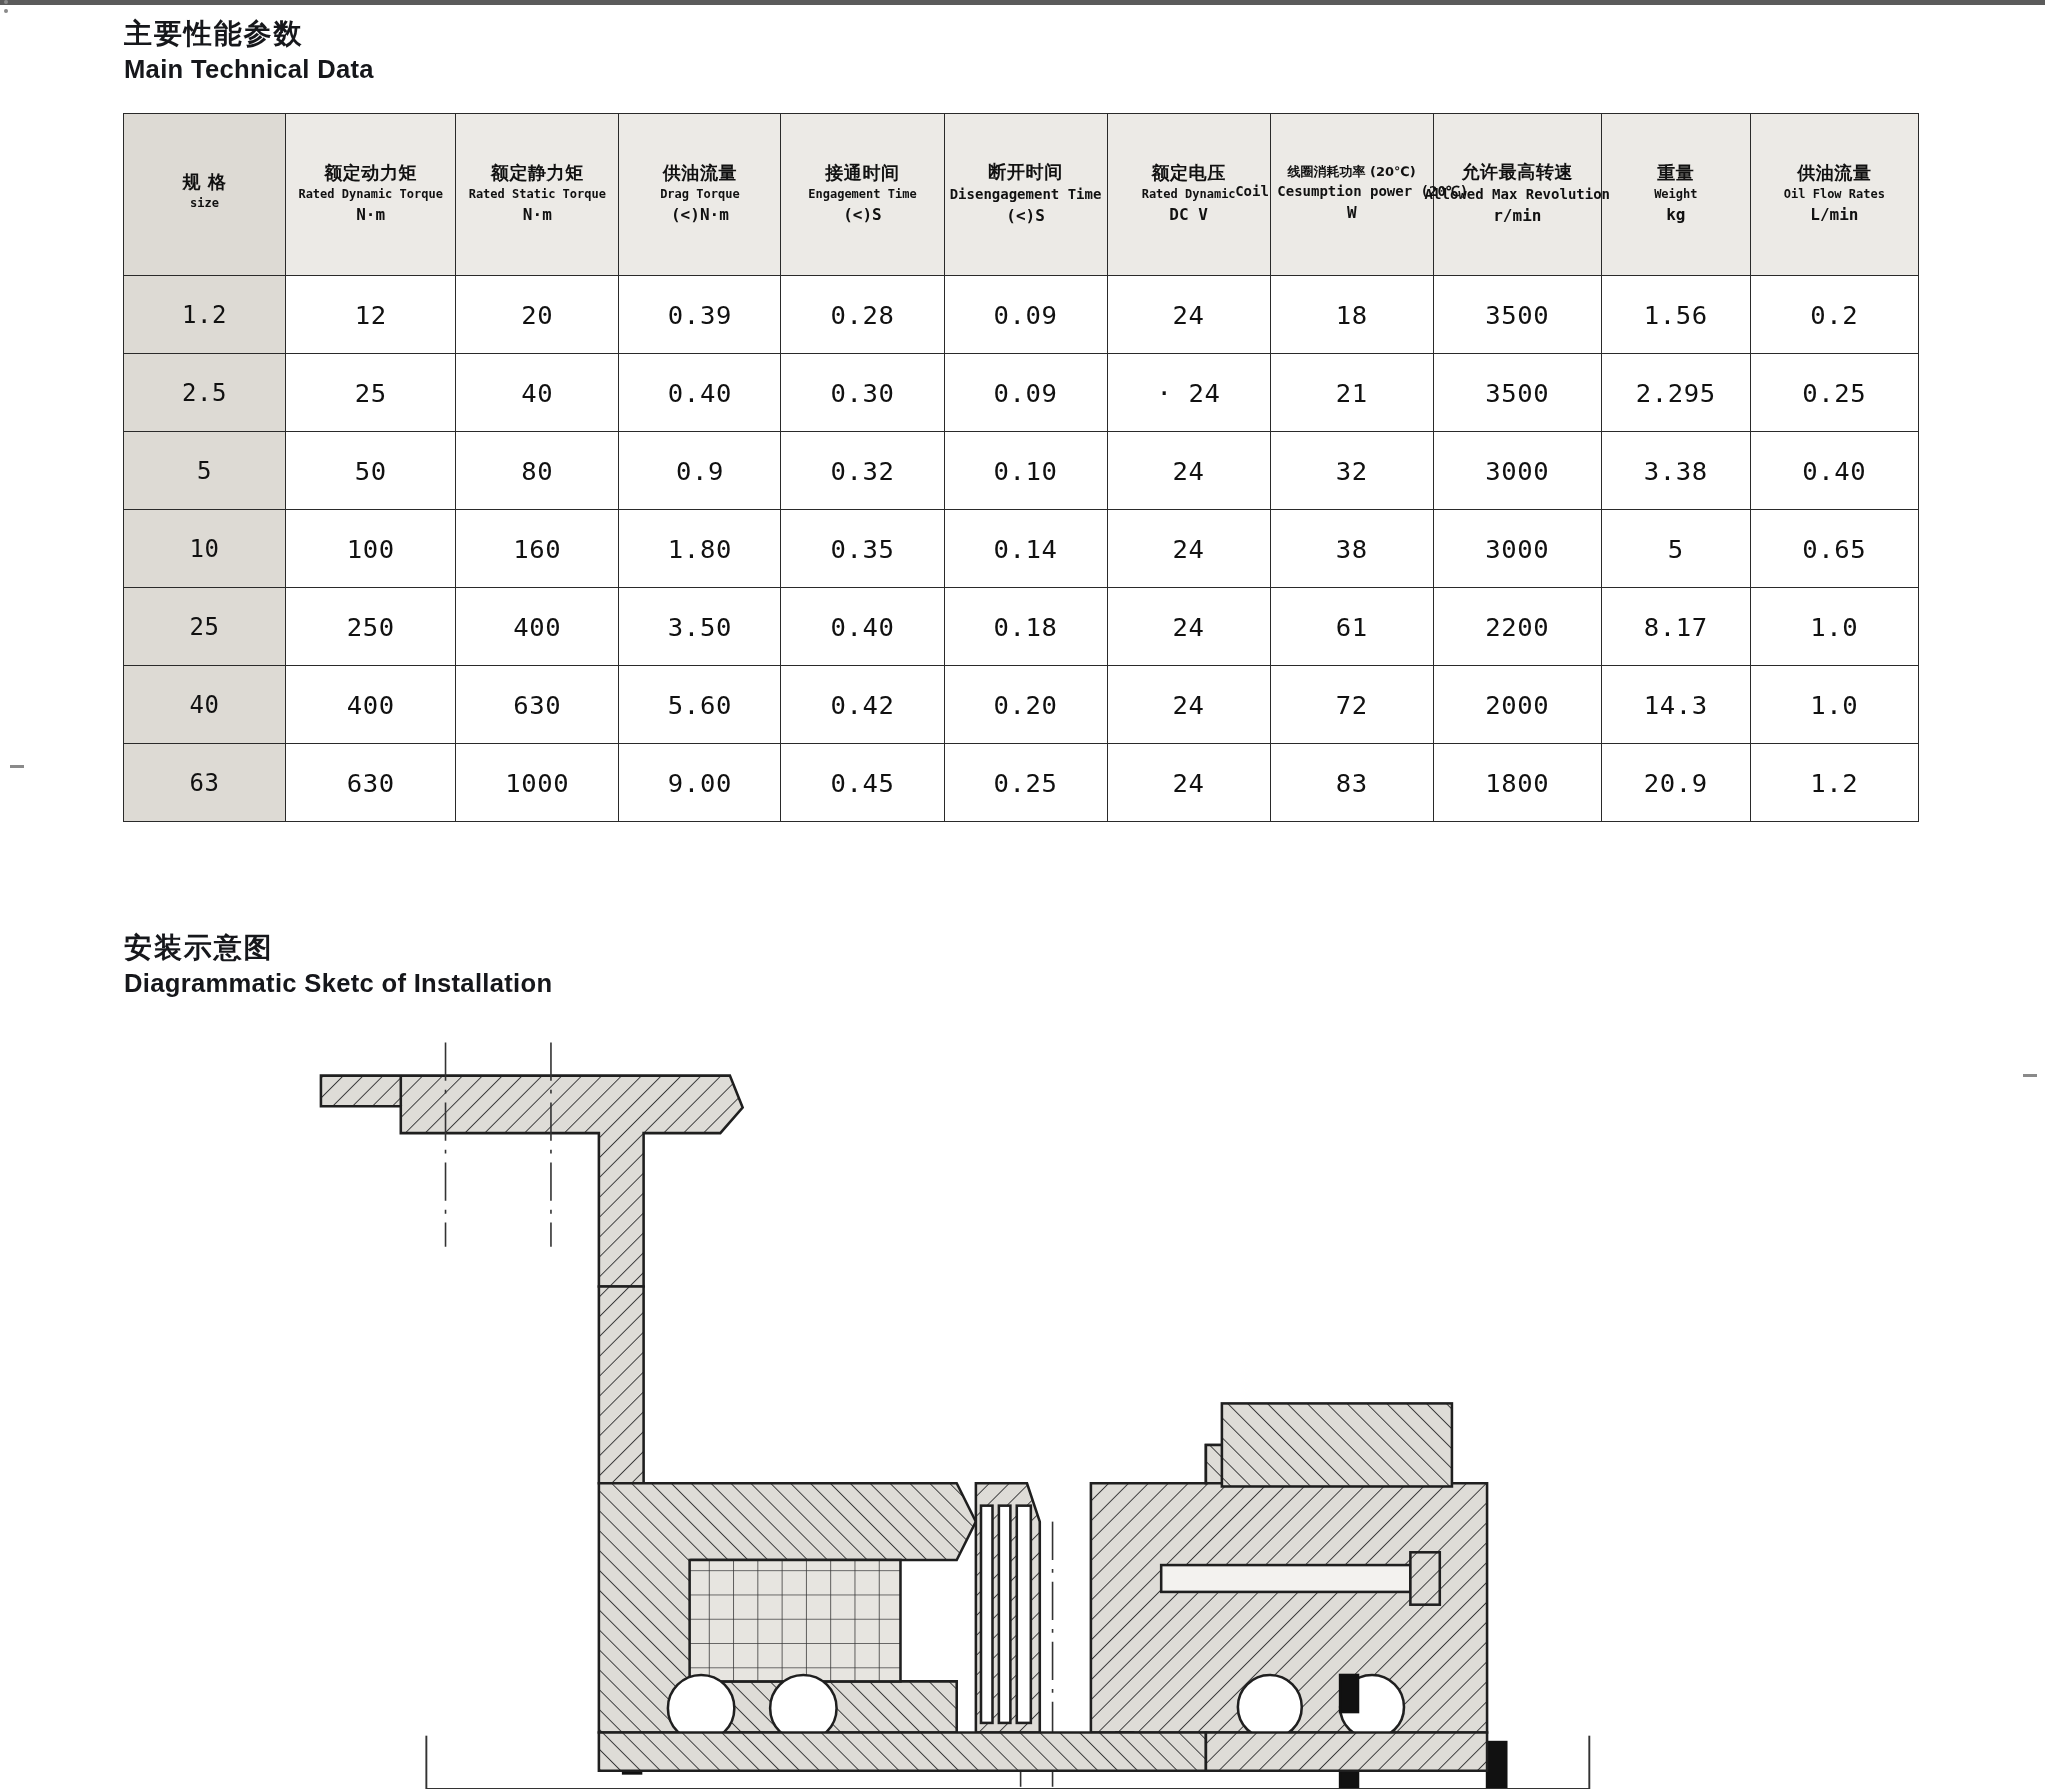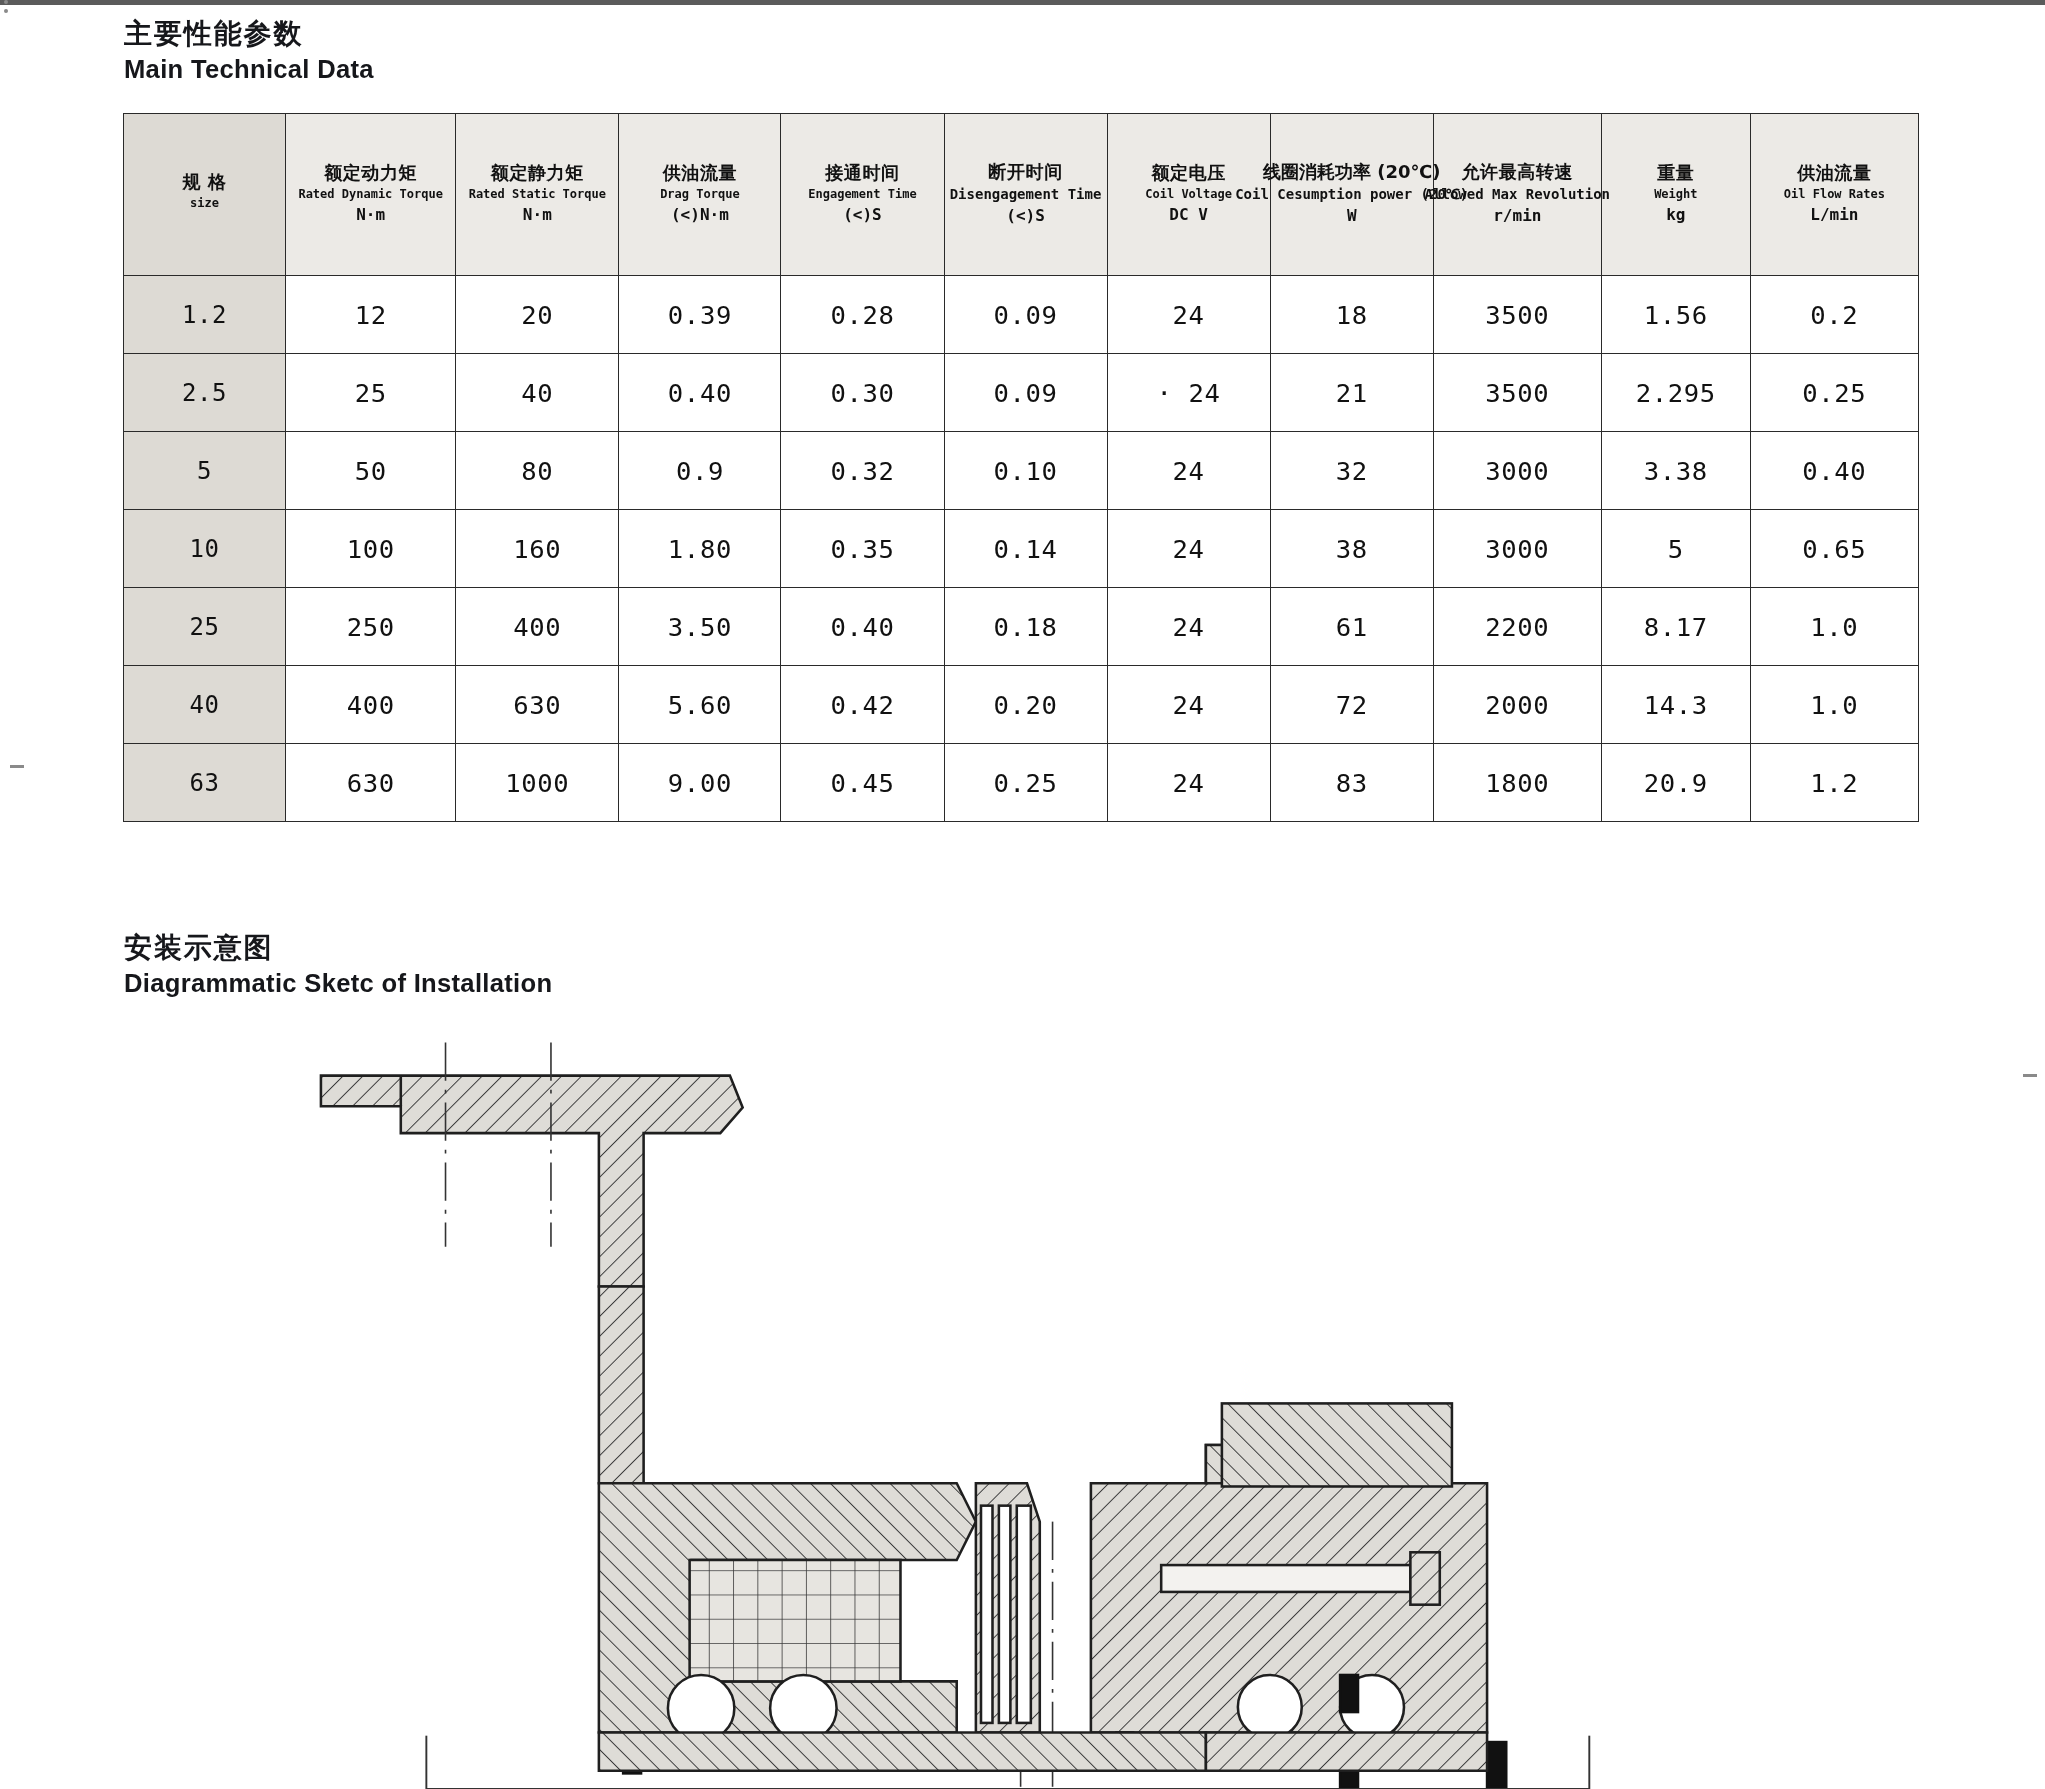--- a/index.html
+++ b/index.html
@@ -98,21 +98,21 @@
     line-height: 1.12;
   }
   .hcn {
     font-family: "DejaVu Sans", sans-serif;
     font-size: 18px;
     font-weight: 700;
     color: #111;
     white-space: nowrap;
     letter-spacing: 0.6px;
   }
-  .hcn.small { font-size: 18px; letter-spacing: 0; }
+  .hcn.small { font-size: 13px; letter-spacing: 0; }
   .hen {
     font-family: "DejaVu Sans Mono", monospace;
     font-size: 12px;
     font-weight: 700;
     color: #111;
     white-space: nowrap;
   }
   .hen.small { font-size: 14px; }
   .hunit {
     font-family: "DejaVu Sans Mono", monospace;
@@ -240,21 +240,21 @@
           <th>
             <div class="hcell">
               <span class="hcn">断开时间</span>
               <span class="hen small">Disengagement Time</span>
               <span class="hunit">(&lt;)S</span>
             </div>
           </th>
           <th>
             <div class="hcell">
               <span class="hcn">额定电压</span>
-              <span class="hen">Coil Voltage</span>
+              <span class="hen">Rated Dynamic</span>
               <span class="hunit">DC V</span>
             </div>
           </th>
           <th>
             <div class="hcell">
               <span class="hcn small">线圈消耗功率 (20℃)</span>
               <span class="hen small">Coil Cesumption power (20℃)</span>
               <span class="hunit">W</span>
             </div>
           </th>

